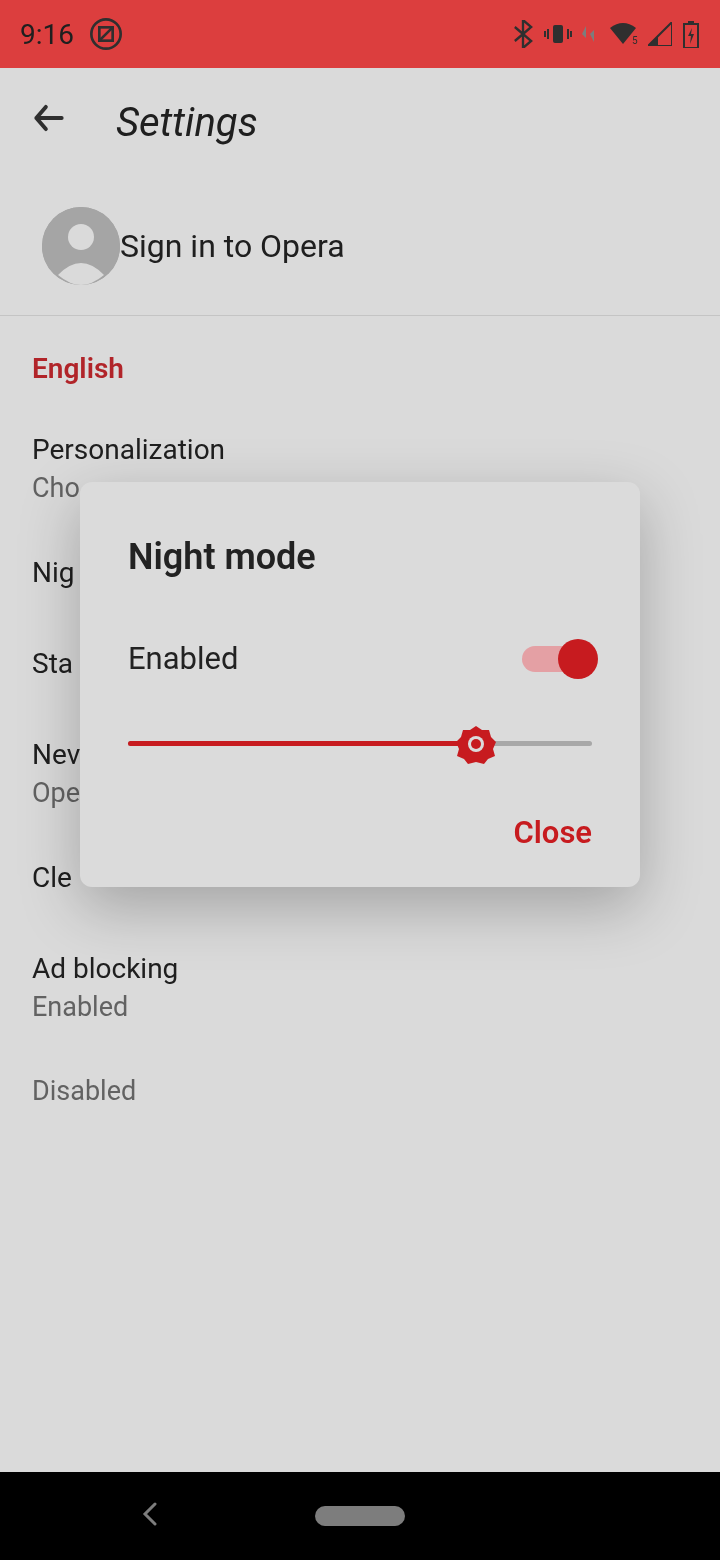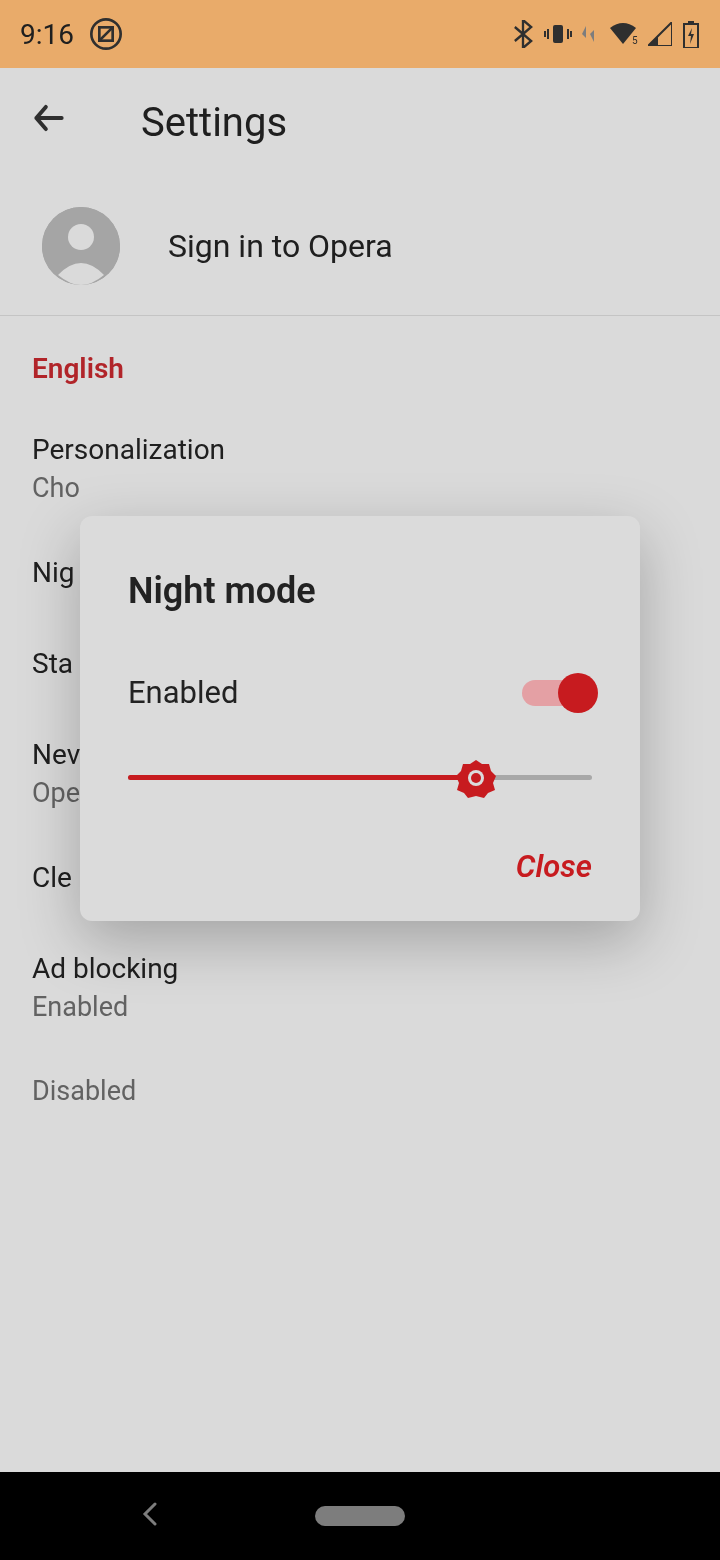--- a/index.html
+++ b/index.html
@@ -21,21 +21,21 @@
       background: rgba(0,0,0,0.08);
       z-index: 10;
       pointer-events: none;
     }
     .status-bar {
       height: 68px;
       display: flex;
       align-items: center;
       justify-content: space-between;
       padding: 0 20px;
-      background: #fdba74;
+      background: #ef4444;
       color: #333;
     }
     .status-left {
       display: flex;
       align-items: center;
       gap: 16px;
     }
     .status-time {
       font-size: 28px;
       font-weight: 400;
@@ -44,37 +44,37 @@
     .status-right {
       display: flex;
       align-items: center;
       gap: 10px;
     }
     .header-bar {
       height: 108px;
       display: flex;
       align-items: center;
       padding: 0 30px;
-      gap: 73px;
+      gap: 48px;
+      font-style: italic;
     }
     .back-arrow {
       font-size: 36px;
       color: #333;
     }
     .header-title {
       font-size: 40px;
       color: #222;
       font-weight: 400;
     }
     .signin-row {
       height: 140px;
       display: flex;
       align-items: center;
       padding: 0 42px;
-      gap: 48px;
       border-bottom: 1px solid #d5d5d5;
     }
     .avatar {
       width: 78px;
       height: 78px;
       background: #b3b3b3;
       border-radius: 50%;
       display: flex;
       align-items: center;
       justify-content: center;
@@ -122,21 +122,21 @@
       color: #888;
       font-size: 28px;
       position: absolute;
       left: 140px;
     }
     
     .dialog {
       position: absolute;
       left: 80px;
       right: 80px;
-      top: 516px;
+      top: 482px;
       background: #dbdbdb;
       border-radius: 12px;
       box-shadow: 0 20px 60px rgba(0,0,0,0.25);
       z-index: 20;
       padding: 40px 0 20px;
     }
     .dialog-title {
       font-size: 36px;
       font-weight: 600;
       color: #222;
@@ -214,21 +214,20 @@
       display: flex;
       justify-content: flex-end;
       padding: 28px 48px 16px;
     }
     .close-btn {
       font-size: 31px;
       font-weight: 600;
       color: #c71b1f;
       background: none;
       border: none;
-      font-style: italic;
     }
     .status-icon {
       display: inline-flex;
       align-items: center;
     }
   </style>
 </head>
 <body>
 
 <div class="status-bar">

